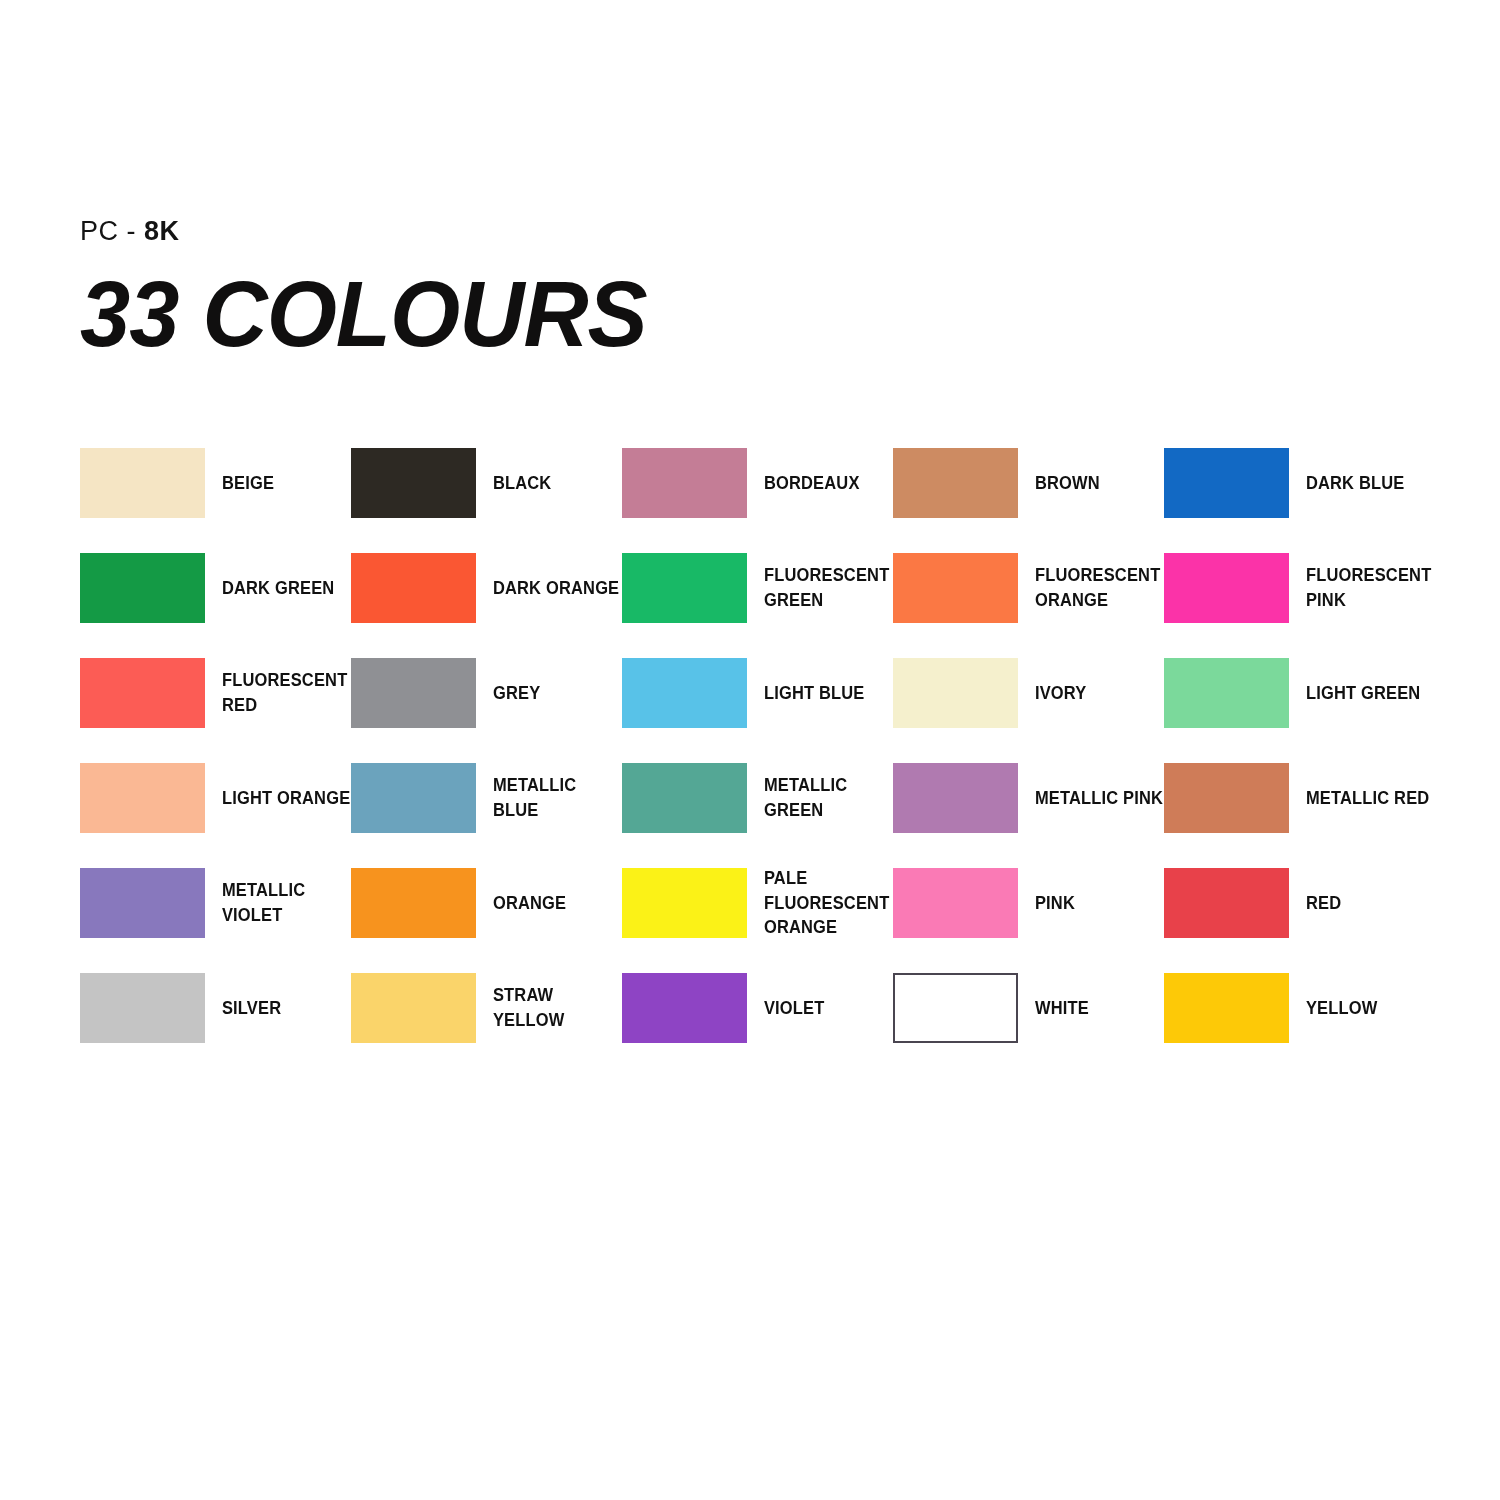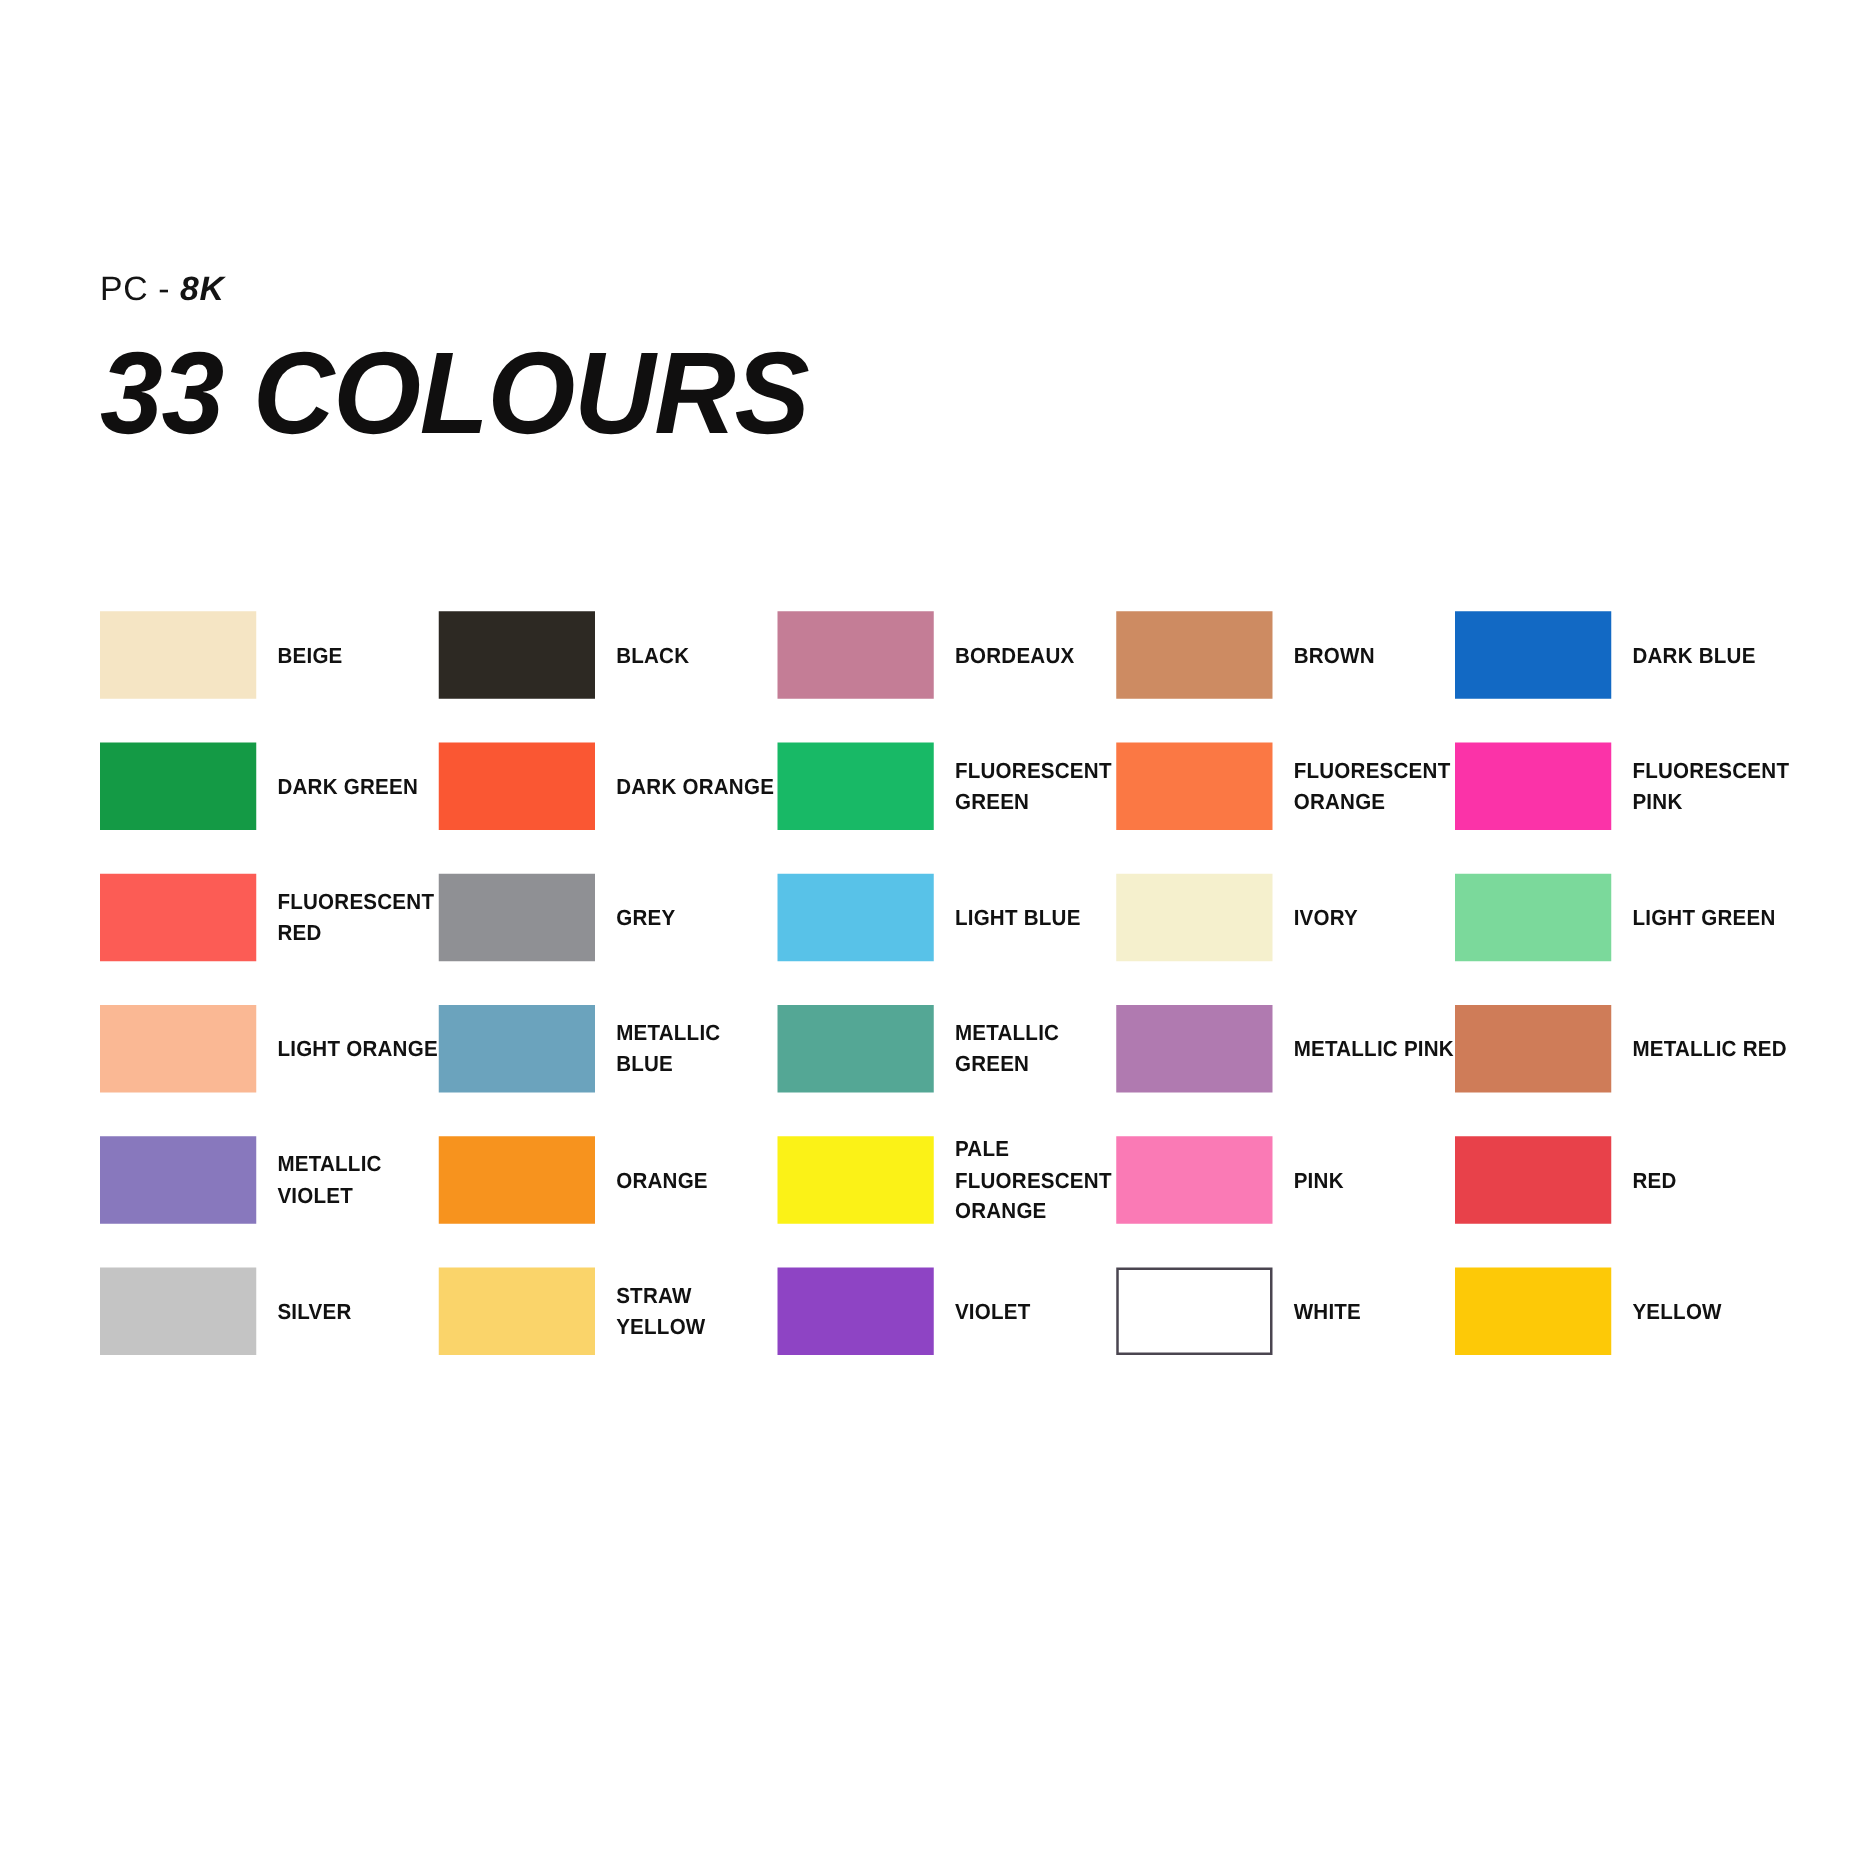--- a/index.html
+++ b/index.html
@@ -34,21 +34,20 @@
     letter-spacing: 0.5px;
     color: #141414;
     line-height: 1;
     white-space: nowrap;
   }
   .kicker .kicker-light {
     font-weight: 400;
     font-stretch: condensed;
   }
   .kicker .kicker-strong {
-    font-style: italic;
     font-weight: 800;
     font-stretch: condensed;
     text-align: center;
   }
   .headline {
     margin-top: 24px;
     font-size: 93px;
     font-weight: 800;
     font-style: italic;
     font-stretch: condensed;
@@ -57,21 +56,21 @@
     color: #100f0f;
     transform: scaleX(0.97);
     transform-origin: left center;
     white-space: nowrap;
   }
 
   
   .grid {
     position: absolute;
     left: 80px;
-    top: 489px;
+    top: 448px;
     width: 1340px;
     display: grid;
     grid-template-columns: repeat(5, 271px);
     grid-auto-rows: 105px;
   }
   .cell {
     display: flex;
     align-items: flex-start;
     gap: 0;
   }

